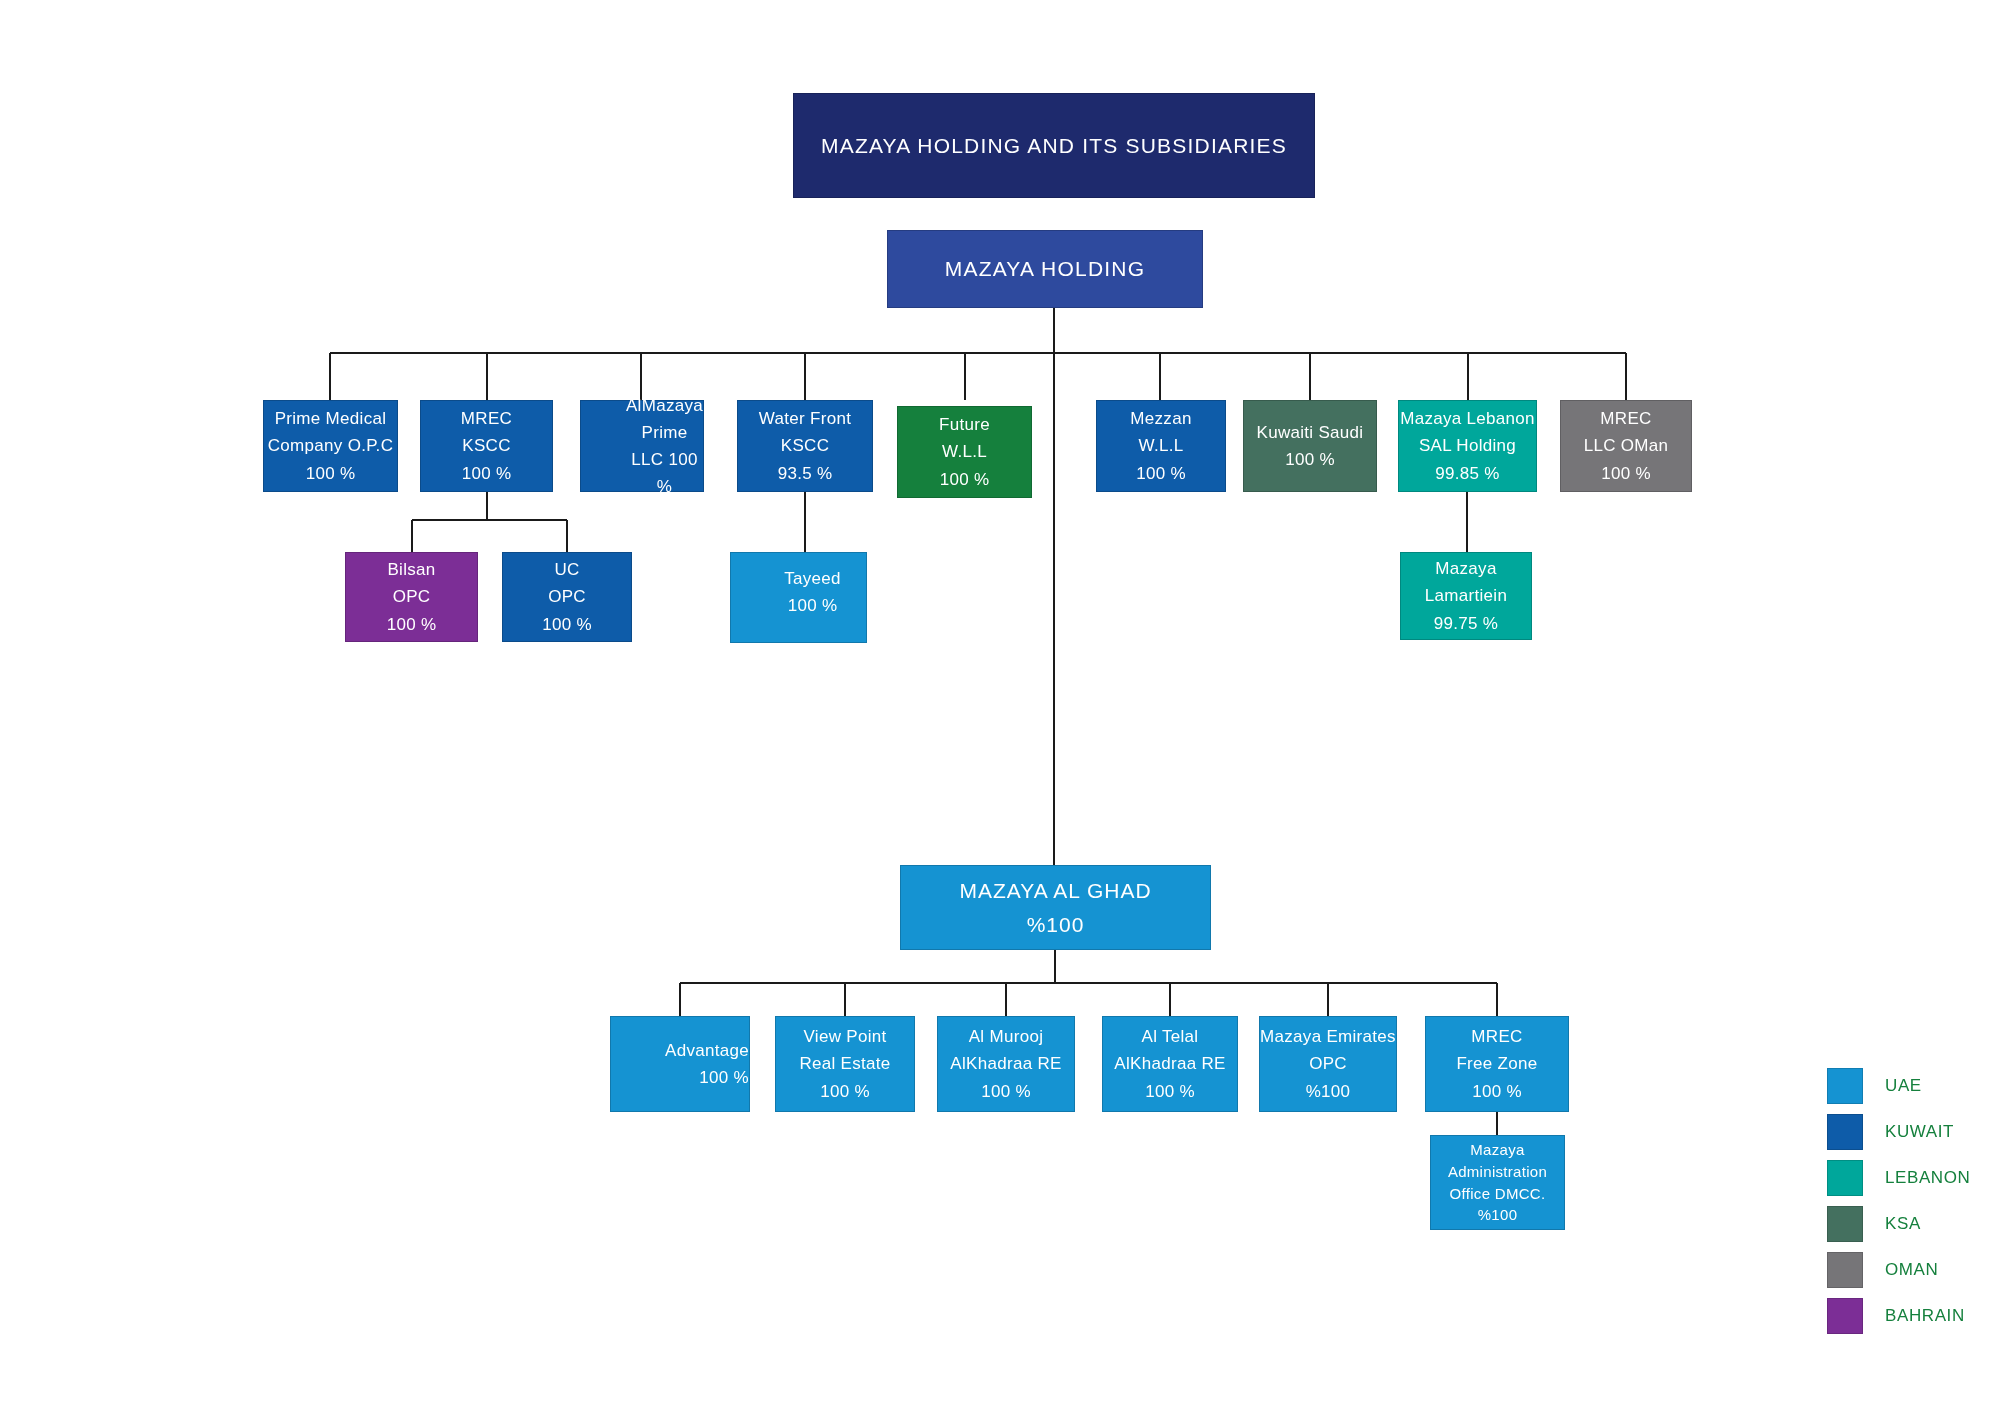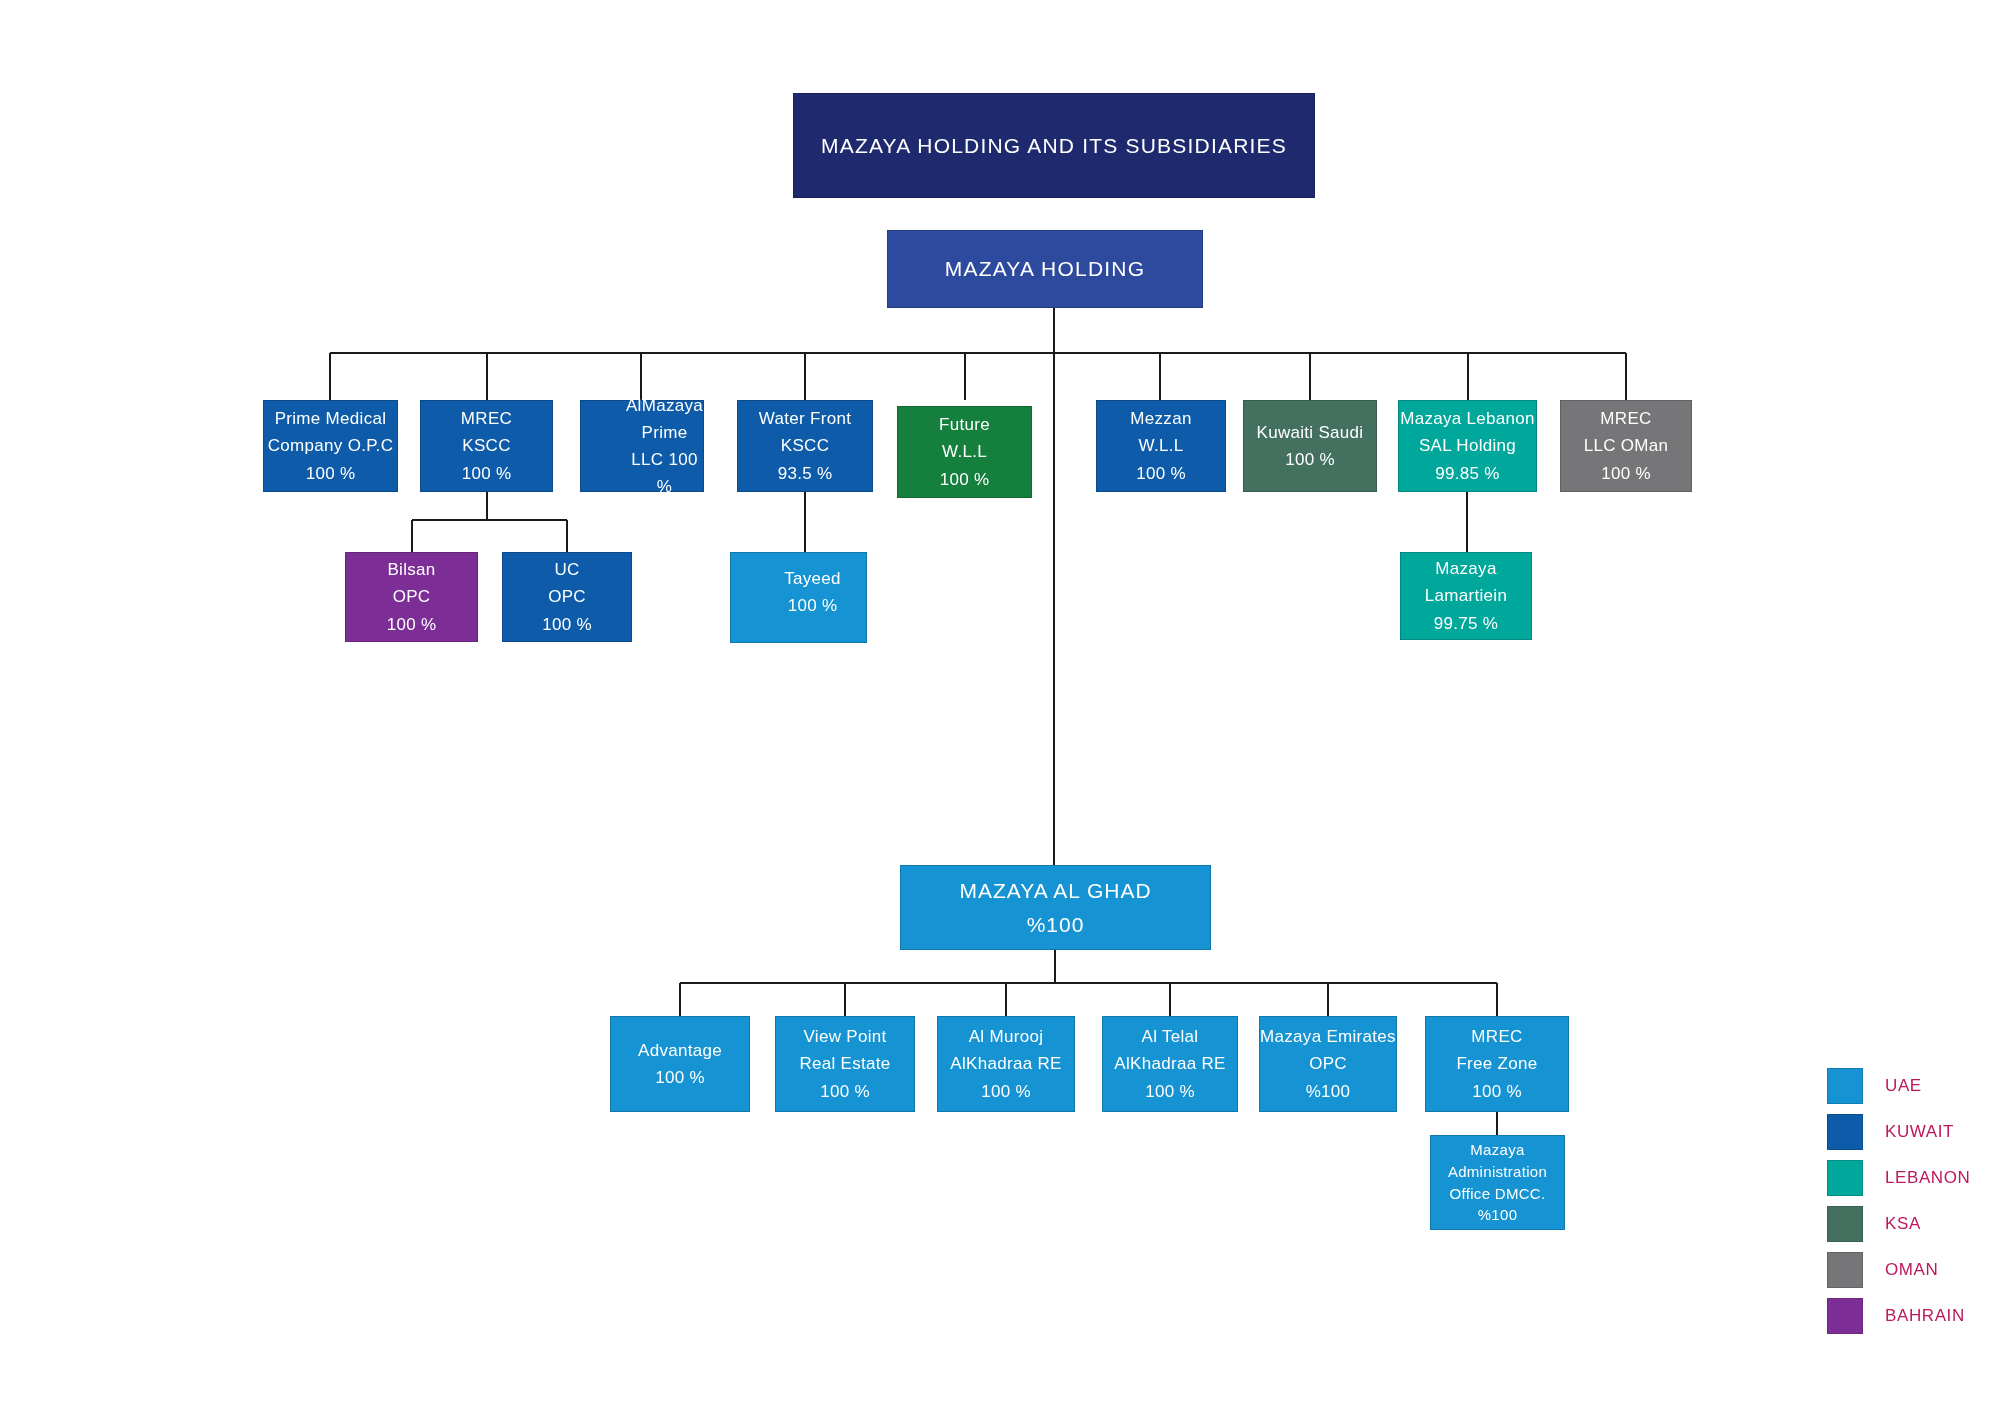--- a/index.html
+++ b/index.html
@@ -44,21 +44,21 @@
   .n-murooj     { left:937px;  top:1016px; width:138px; height:96px; }
   .n-telal      { left:1102px; top:1016px; width:136px; height:96px; }
   .n-emirates   { left:1259px; top:1016px; width:138px; height:96px; }
   .n-freezone   { left:1425px; top:1016px; width:144px; height:96px; }
   .n-admin      { left:1430px; top:1135px; width:135px; height:95px; font-size:15px; line-height:1.45; }
 
   
   .legend { position:absolute; left:1827px; top:1068px; }
   .legend-item { display:flex; align-items:center; margin-bottom:10px; height:36px; }
   .legend-swatch { width:36px; height:36px; border:1px solid rgba(0,0,0,0.15); box-sizing:border-box; }
-  .legend-label { margin-left:22px; font-size:17px; letter-spacing:0.6px; color:#be185d; }
+  .legend-label { margin-left:22px; font-size:17px; letter-spacing:0.6px; color:#15803d; }
 </style>
 </head>
 <body>
 
 <div class="canvas">
 
   <svg class="wires" viewBox="0 0 2000 1414" stroke="#1a1a1a" stroke-width="2">
 
     <line x1="1054" y1="308" x2="1054" y2="865"></line>
 
@@ -176,21 +176,21 @@
     <span>Mazaya</span>
     <span>Lamartiein</span>
     <span>99.75 %</span>
   </div>
 
   <div class="node alghad" style="background: rgb(21, 147, 210);">
     <span>MAZAYA AL GHAD</span>
     <span>%100</span>
   </div>
 
-  <div class="node n-advantage" style="background: rgb(21, 147, 210);">
+  <div class="node n-advantage" style="background: rgb(21, 147, 210); align-items: flex-end;">
     <span>Advantage</span>
     <span>100 %</span>
   </div>
 
   <div class="node n-viewpoint" style="background: rgb(21, 147, 210);">
     <span>View Point</span>
     <span>Real Estate</span>
     <span>100 %</span>
   </div>
 

